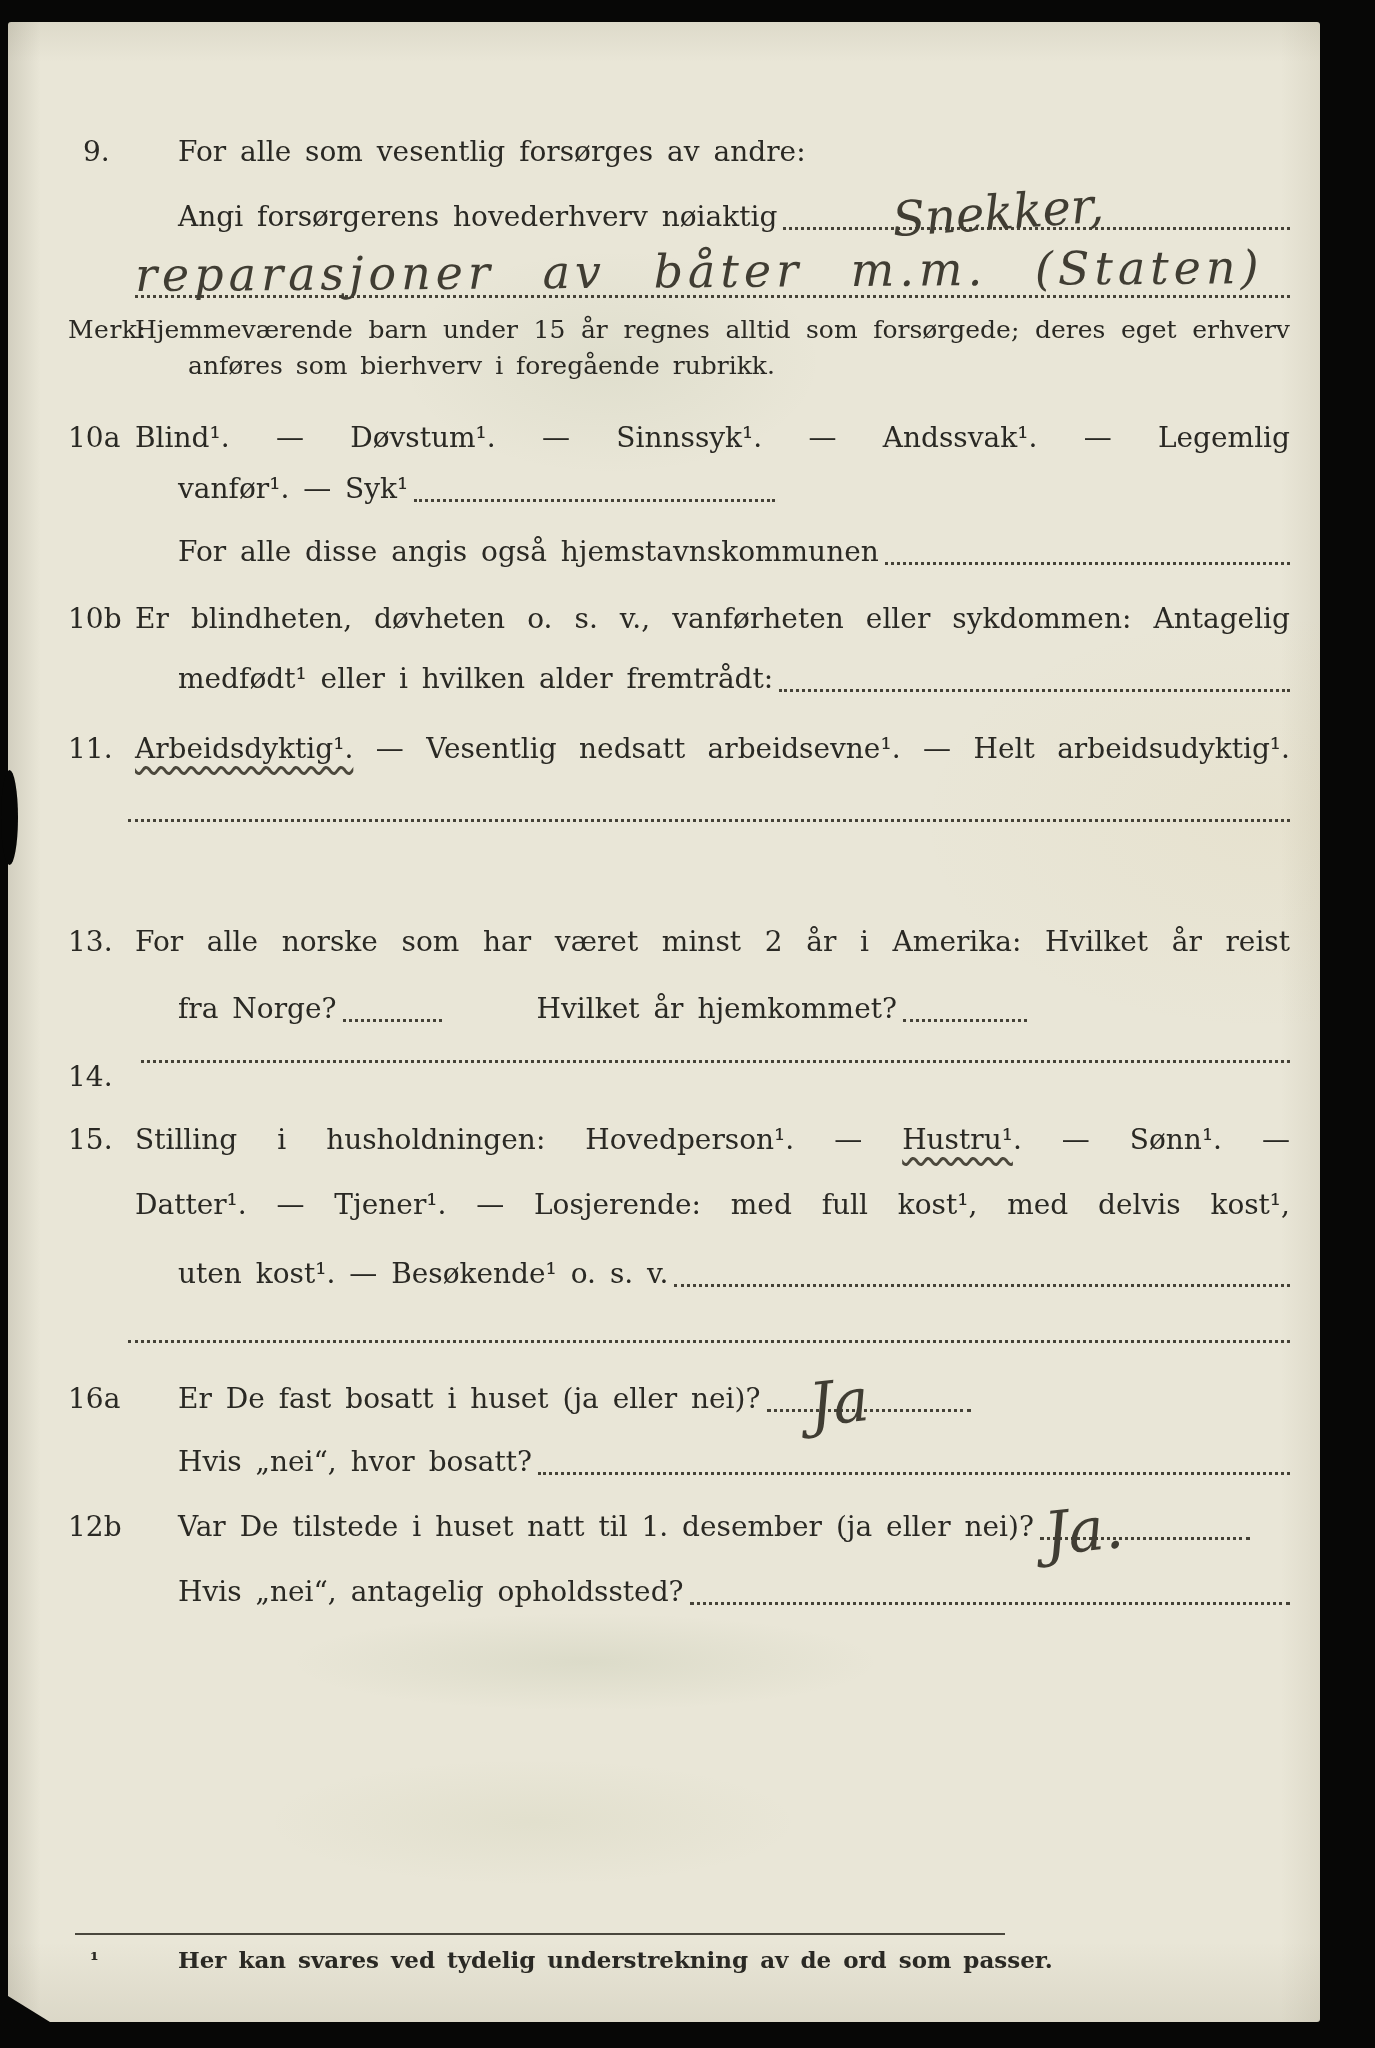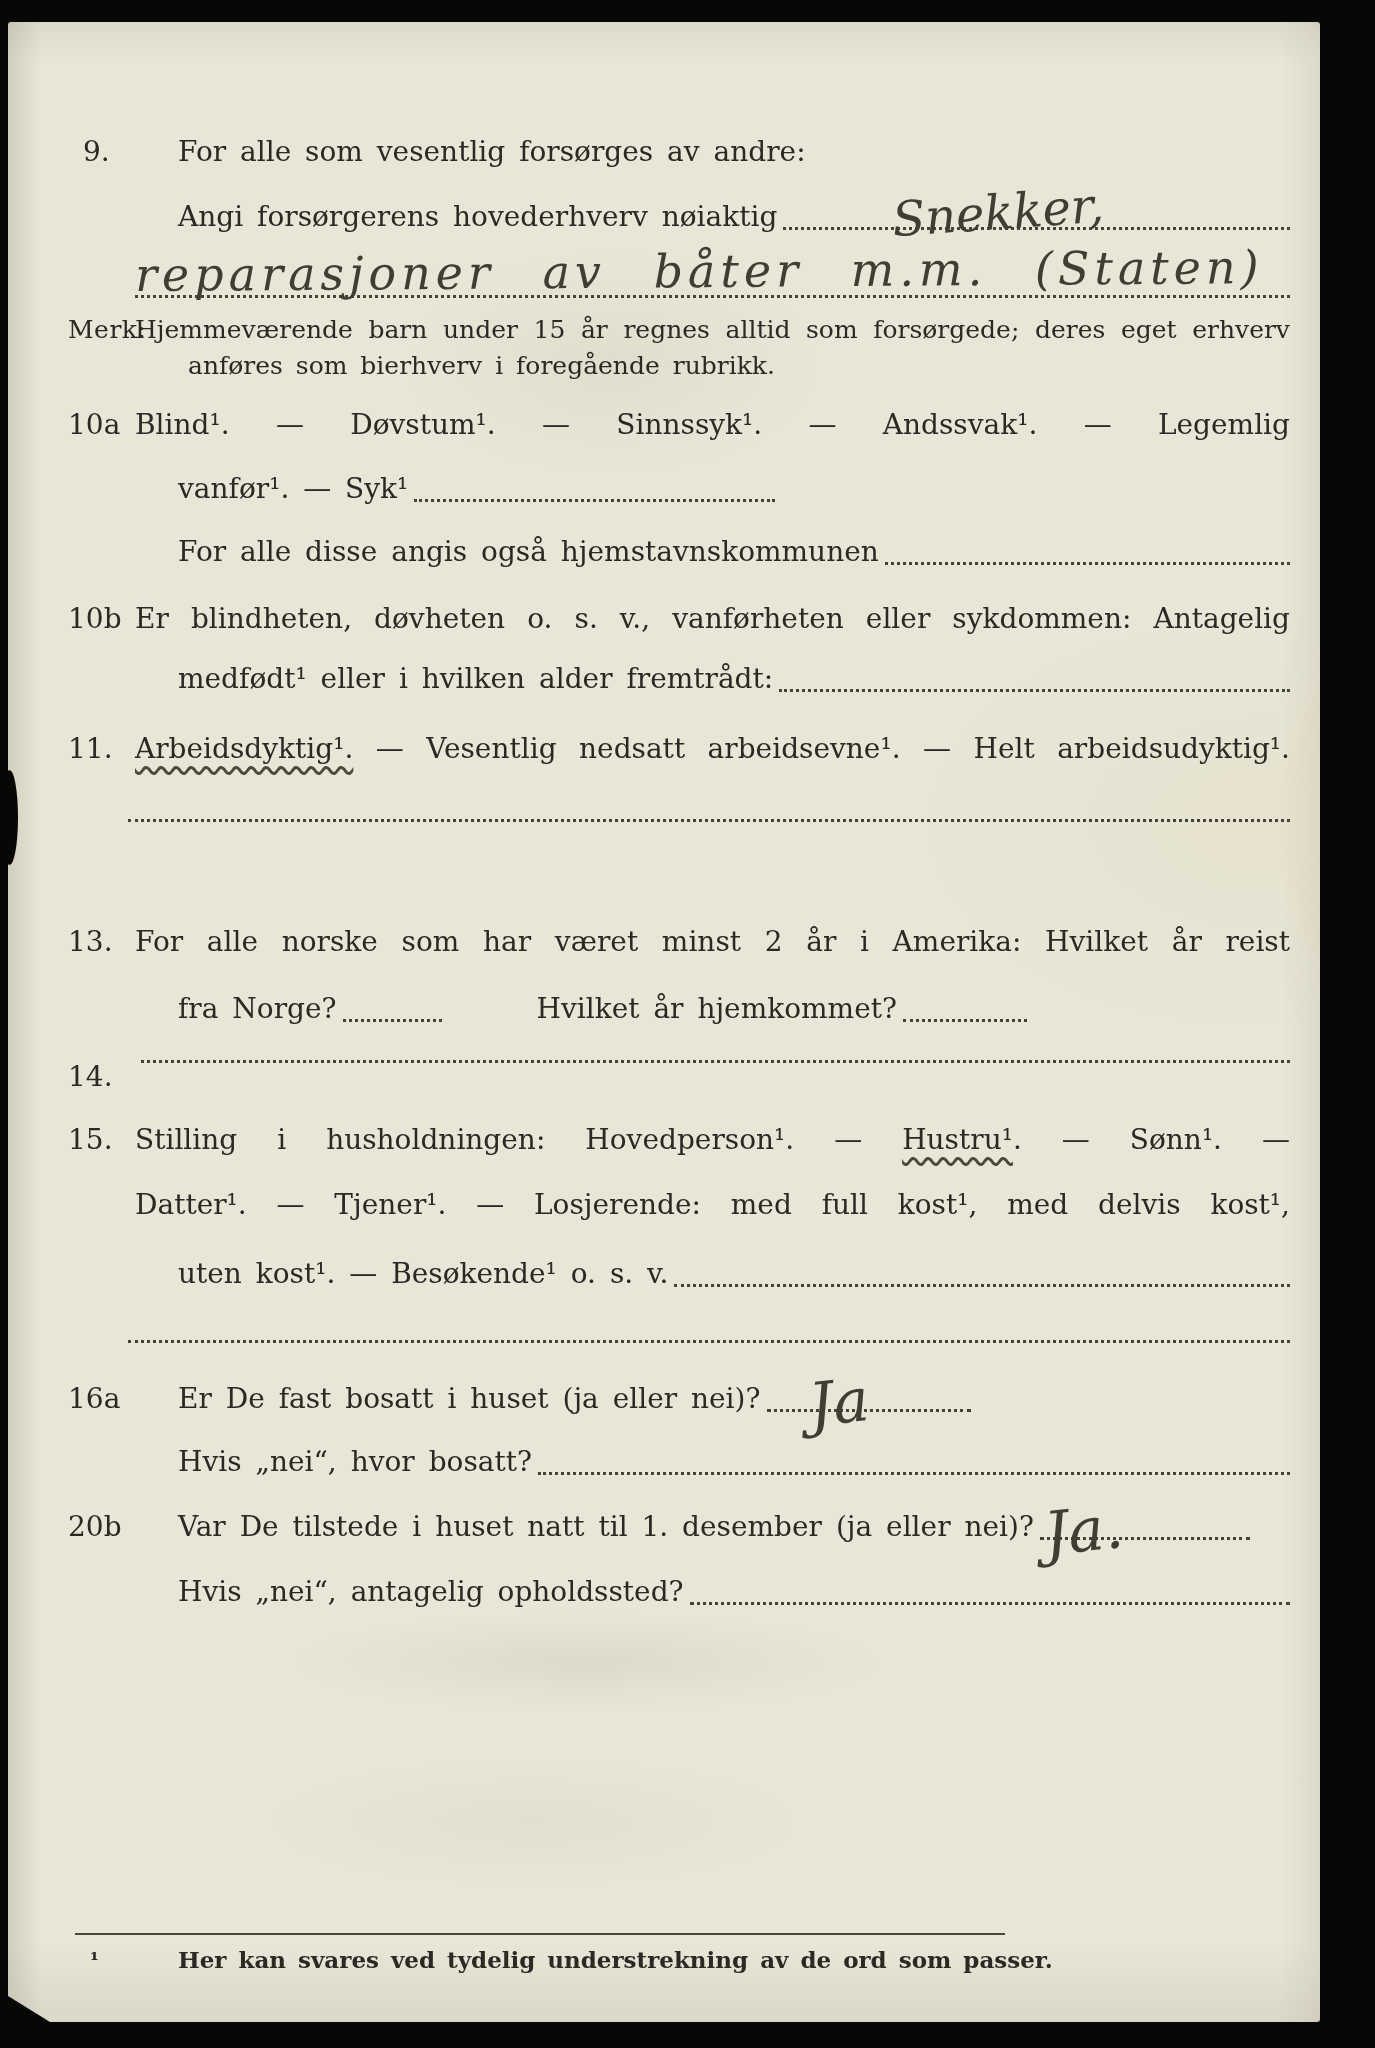--- a/index.html
+++ b/index.html
@@ -62,21 +62,21 @@
     <div class="hand hand-row2">reparasjoner av båter m.m. (Staten)</div>
 
     <div class="line merkline" style="top:292px">
       <span class="num"><span>Merk:</span></span>
       <span class="just">Hjemmeværende barn under 15 år regnes alltid som forsørgede; deres eget erhverv</span>
     </div>
     <div class="line merkline" style="top:328px">
       <span class="txt" style="padding-left:10px">anføres som bierhverv i foregående rubrikk.</span>
     </div>
 
-    <div class="line" style="top:385px">
+    <div class="line" style="top:398px">
       <span class="num">10a</span>
       <span class="just">Blind¹. — Døvstum¹. — Sinnssyk¹. — Andssvak¹. — Legemlig</span>
     </div>
     <div class="line" style="top:449px;width:640px">
       <span class="txt">vanfør¹. — Syk¹</span>
       <span class="slot grow">
         <span class="leader"></span>
       </span>
     </div>
     <div class="line" style="top:512px">
@@ -159,21 +159,21 @@
       </span>
     </div>
     <div class="line" style="top:1422px">
       <span class="txt">Hvis „nei“, hvor bosatt?</span>
       <span class="slot grow">
         <span class="leader"></span>
       </span>
     </div>
 
     <div class="line" style="top:1487px">
-      <span class="num">20b</span>
+      <span class="num">12b</span>
       <span class="txt">Var De tilstede i huset natt til 1. desember (ja eller nei)?</span>
       <span class="slot grow">
         <span class="leader" style="right:40px"></span>
         <span class="hand hand-ja" style="left:10px">Ja.</span>
       </span>
     </div>
     <div class="line" style="top:1552px">
       <span class="txt">Hvis „nei“, antagelig opholdssted?</span>
       <span class="slot grow">
         <span class="leader"></span>

